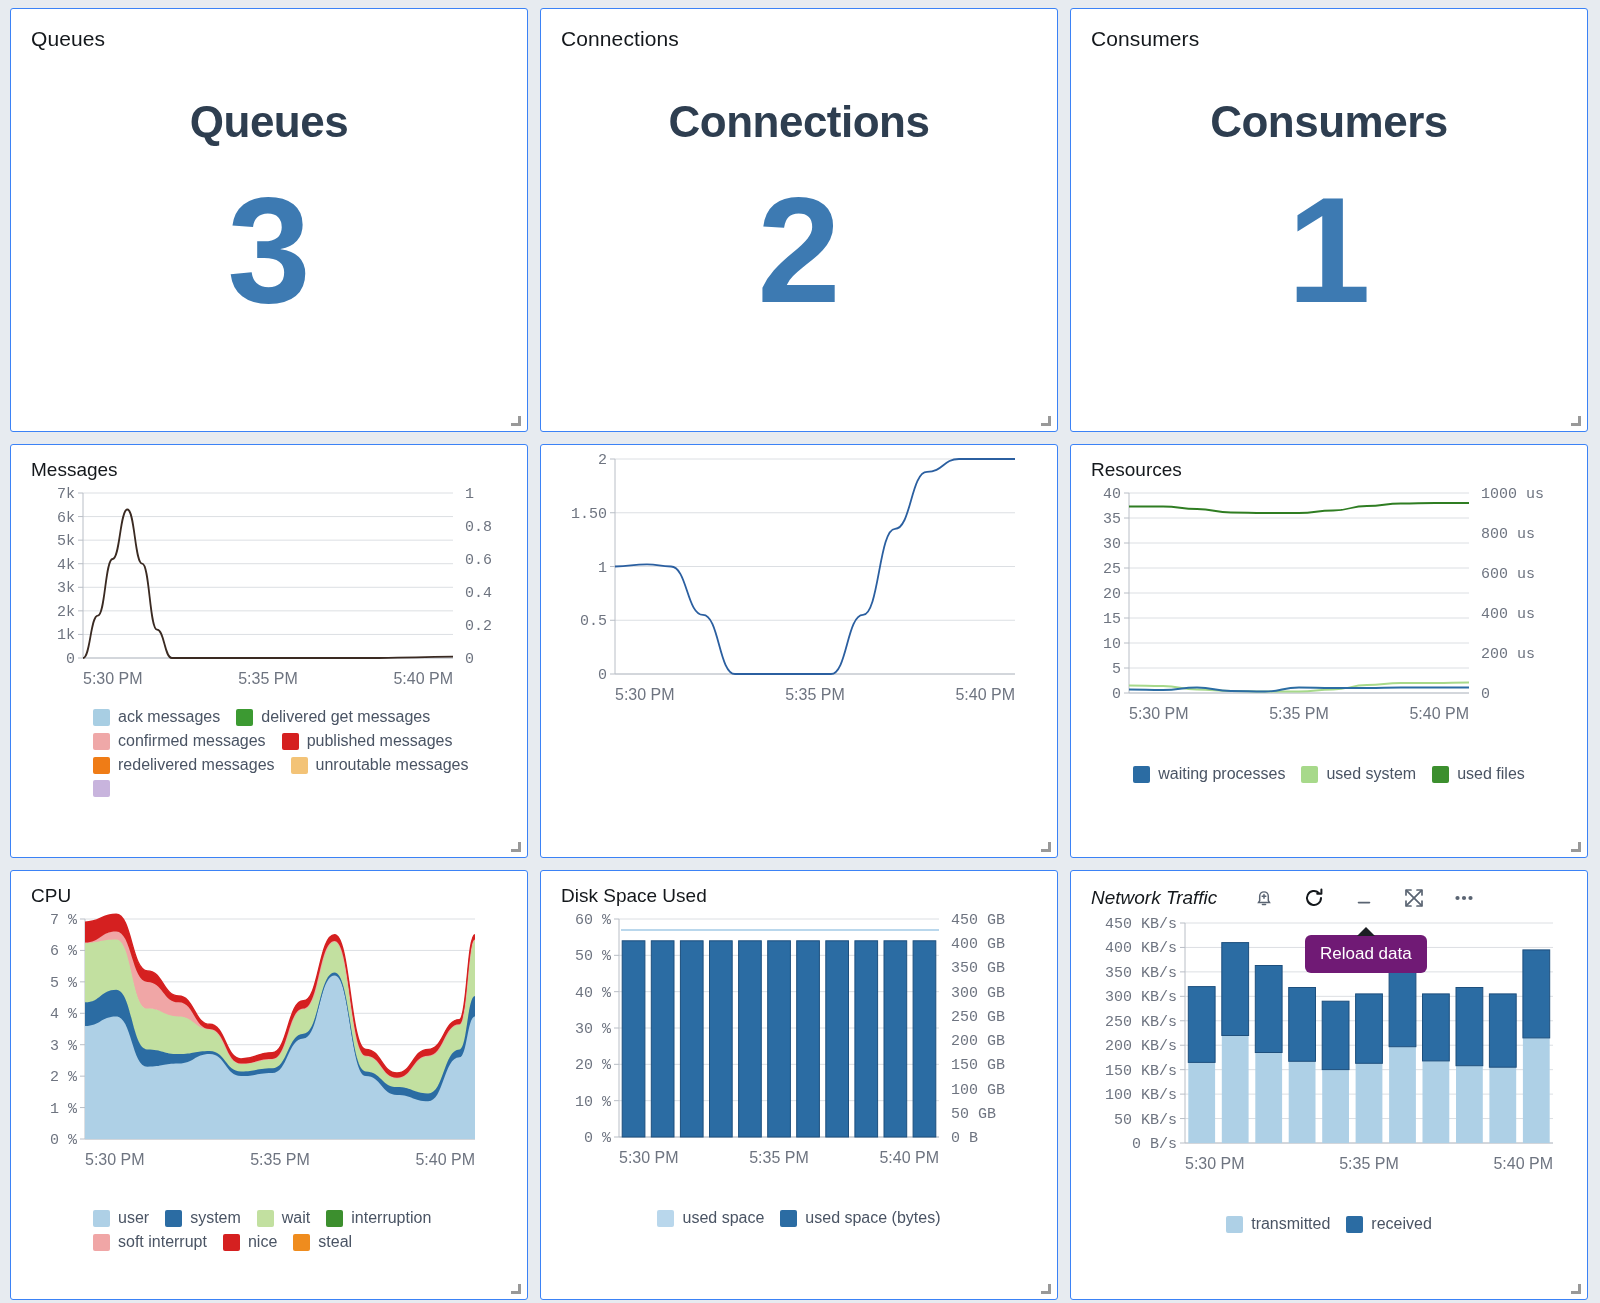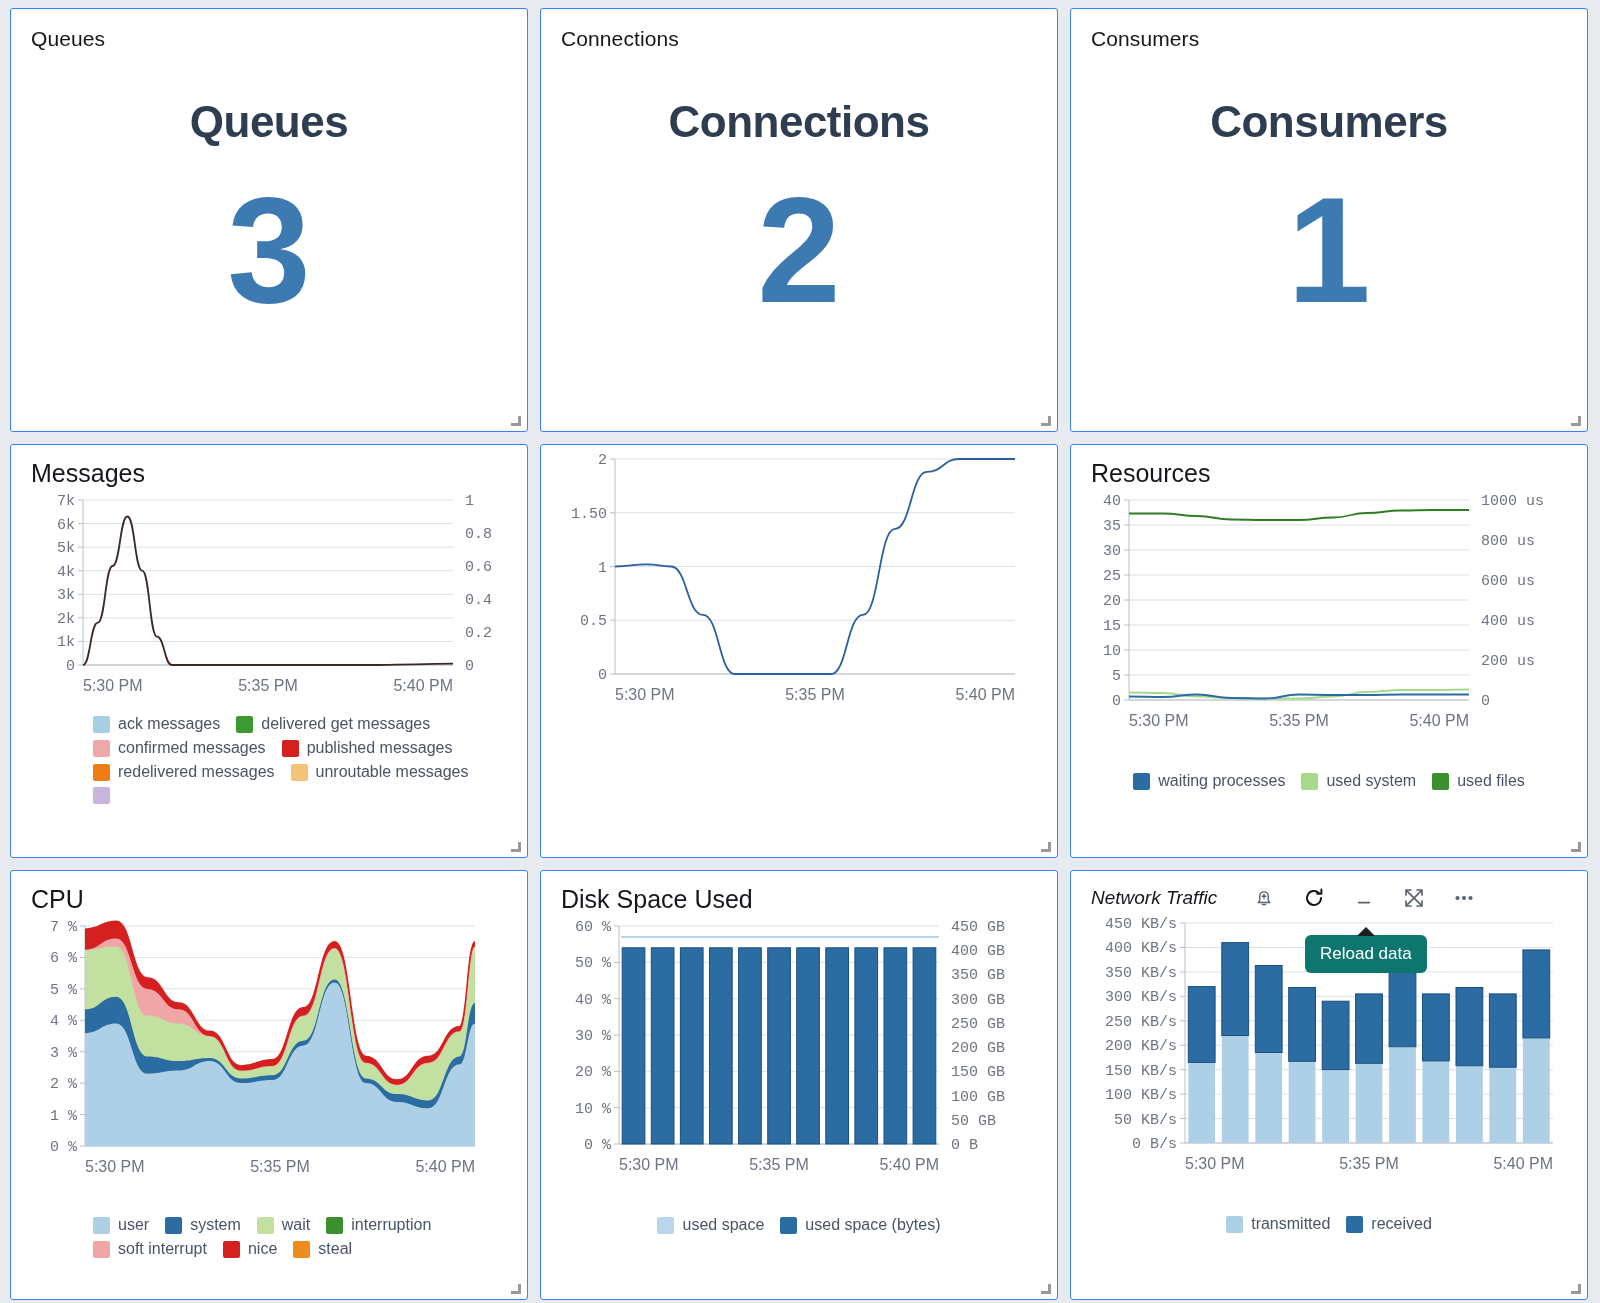--- a/index.html
+++ b/index.html
@@ -26,21 +26,21 @@
     overflow:hidden;
   }
   .panel-title{
     font-size:21px;
     color:#14181c;
     padding:18px 0 0 20px;
     letter-spacing:.1px;
     font-weight:400;
   }
   .panel-title-small{
-    font-size:25px;
+    font-size:19px;
     color:#14181c;
     padding:14px 4px 0 20px;
     font-weight:400;
   }
   .resize-handle{
     position:absolute;right:5px;bottom:4px;
     width:12px;height:12px;
   }
   .resize-handle i{
     position:absolute;background:#999;
@@ -81,21 +81,21 @@
   
   .nt-head{display:flex;align-items:center;padding:14px 0 0 20px;gap:0;}
   .nt-title{font-size:19px;color:#14181c;font-style:italic;}
   .nt-icons{display:flex;align-items:center;gap:24px;margin-left:34px;}
   .icon-btn{
     width:26px;height:26px;display:flex;align-items:center;justify-content:center;
     cursor:pointer;color:#5a6472;
   }
   .tooltip{
     position:absolute;left:234px;top:64px;
-    background:#0f766e;color:#fff;
+    background:#701a75;color:#fff;
     font-size:17px;border-radius:6px;
     padding:9px 15px;white-space:nowrap;z-index:20;
   }
   .tooltip:after{
     content:"";position:absolute;top:-8px;left:52px;
     border-left:9px solid transparent;border-right:9px solid transparent;
     border-bottom:9px solid #1c1f24;
   }
 </style>
 </head>

